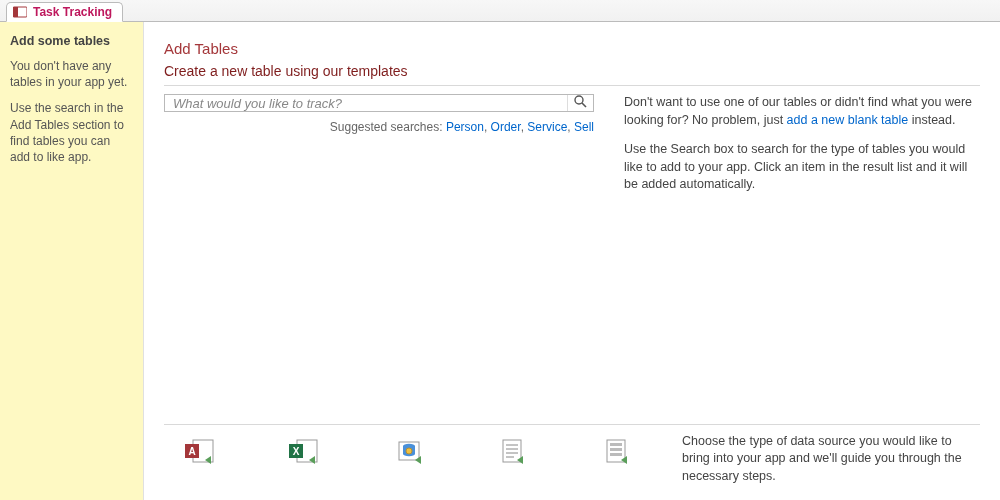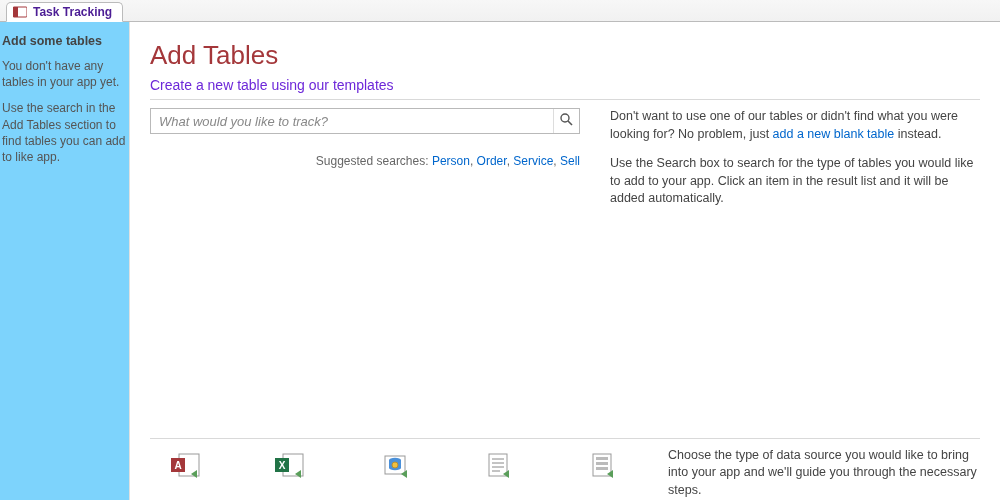--- a/index.html
+++ b/index.html
@@ -1,36 +1,36 @@
 <!DOCTYPE html>
 <html><head>
 <meta charset="utf-8">
 <style>
   * { box-sizing: border-box; }
   html, body { margin:0; padding:0; font-family: "Segoe UI", Arial, sans-serif; font-size:13px; color:#333; background:#fff; width:1000px; height:500px; overflow:hidden;}
   .tabbar { height:22px; background:linear-gradient(#f7f7f7,#f1f1f1); border-bottom:1px solid #bbb; display:flex; align-items:flex-end; padding-left:6px;}
-  .tab { display:flex; align-items:center; gap:6px; background:#fff; border:1px solid #bbb; border-bottom:1px solid #fff; border-radius:5px 5px 0 0; padding:2px 10px 2px 6px; font-size:12px; font-weight:bold; color:#4c1d95; position:relative; top:1px;}
+  .tab { display:flex; align-items:center; gap:6px; background:#fff; border:1px solid #bbb; border-bottom:1px solid #fff; border-radius:5px 5px 0 0; padding:2px 10px 2px 6px; font-size:12px; font-weight:bold; color:#be185d; position:relative; top:1px;}
   .tab-icon svg{display:block;}
   .layout { display:flex; height:calc(500px - 22px);}
-  .sidebar { width:130px; background:#7dd3fc; border-right:1px solid #e0e0e0; padding:12px 2px; font-size:12px; color:#555;}
+  .sidebar { width:144px; background:#fef9c3; border-right:1px solid #e0e0e0; padding:12px 10px; font-size:12px; color:#555;}
   .sidebar h3{margin:0 0 10px 0; font-size:12.5px; color:#444;}
   .sidebar p{margin:0 0 10px 0; line-height:1.35;}
   .main { flex:1; padding:10px 20px 0 20px; overflow:hidden;}
-  h1.title { color:#a4373a; font-weight:normal; font-size:26px; margin:8px 0 6px 0;}
-  .subtitle { font-size:14px; color:#6d28d9; margin:0 0 6px 0; font-weight:normal;}
+  h1.title { color:#a4373a; font-weight:normal; font-size:15px; margin:8px 0 6px 0;}
+  .subtitle { font-size:14px; color:#7f1d1d; margin:0 0 6px 0; font-weight:normal;}
   hr.rule { border:none; border-top:1px solid #d9d9d9; margin:4px 0 8px 0;}
   .two-col { display:flex; gap:30px;}
   .col-left { flex:0 0 430px;}
   .col-right { flex:1; font-size:12.5px; color:#444; line-height:1.4;}
   .col-right p { margin:0 0 12px 0;}
-  .searchwrap { display:flex; border:1px solid #b9b9b9; background:#fff; height:26px;}
+  .searchwrap { display:flex; border:1px solid #b9b9b9; background:#fff; height:18px;}
   .searchwrap input { flex:1; border:none; outline:none; padding:0 8px; font-size:13px; color:#444; font-style:italic;}
   .searchwrap input::placeholder{color:#888; font-style:italic;}
   .searchbtn { width:26px; display:flex; align-items:center; justify-content:center; border-left:1px solid #ddd; cursor:pointer;}
-  .suggest { text-align:right; font-size:12px; color:#666; margin-top:20px;}
+  .suggest { text-align:right; font-size:12px; color:#666; margin-top:8px;}
   a.lnk{ color:#0066cc; text-decoration:none; cursor:pointer;}
   .section2 { margin-top:218px;}
   .ds-row { display:flex; gap:32px; margin-top:4px;}
   .ds-item { width:72px; text-align:center; font-size:11.5px; color:#444; cursor:pointer; line-height:1.2;}
   .ds-item .ico { height:30px; display:flex; align-items:center; justify-content:center; margin-bottom:3px;}
 </style>
 </head>
 <body>
 
 <div class="tabbar">

